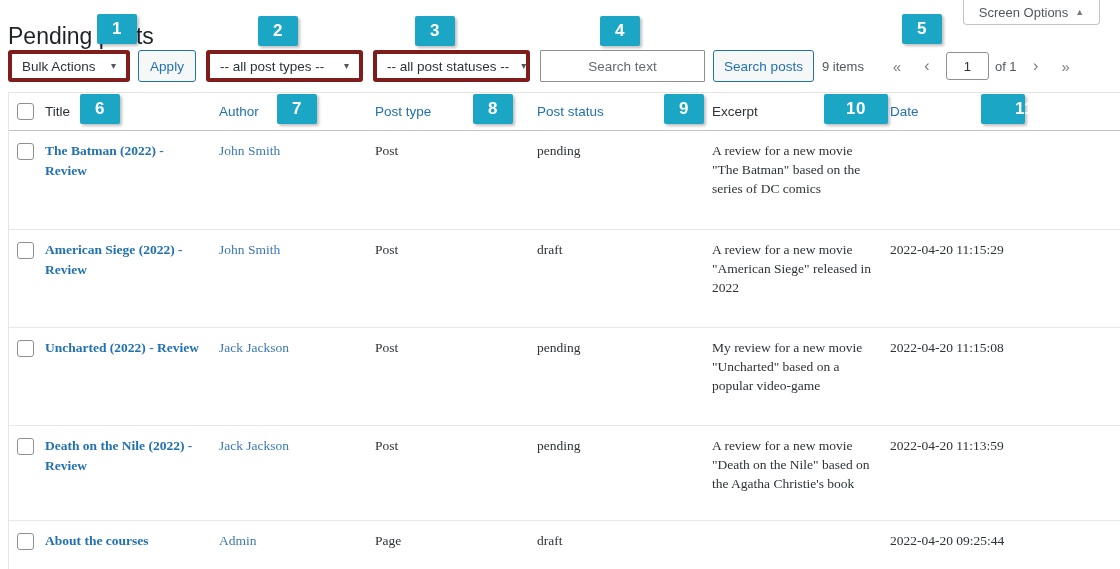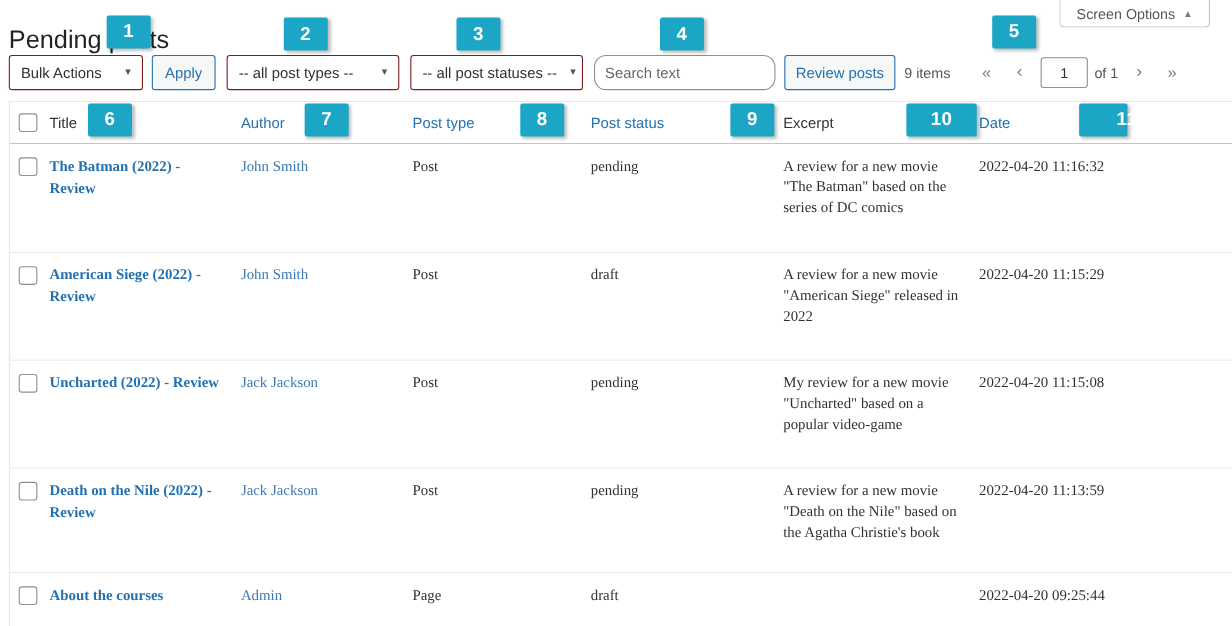--- a/index.html
+++ b/index.html
@@ -50,21 +50,21 @@
   .toolbar {
     position: absolute;
     top: 50px; left: 8px;
     height: 32px;
     display: flex;
     align-items: center;
     gap: 0px;
   }
   .select-box {
     height: 32px;
-    border: 1px solid #7f1d1d;
+    border: 4px solid #7f1d1d;
     border-radius: 3px;
     background: #ffffff;
     color: #2c3338;
     font-size: 13.5px;
     display: flex;
     align-items: center;
     padding: 0 10px;
     gap: 12px;
     cursor: pointer;
     white-space: nowrap;
@@ -90,27 +90,28 @@
     cursor: pointer;
     white-space: nowrap;
   }
   #apply-button { width: 58px; margin-left: 8px; }
   #search-submit { width: 101px; margin-left: 8px; }
 
   .search-input {
     width: 165px;
     height: 32px;
     border: 1px solid #8c8f94;
-    border-radius: 11px;
+    border-radius: 1px;
     background: #ffffff;
     font-size: 13.5px;
     font-family: "Liberation Sans", sans-serif;
     color: #2c3338;
     padding: 0 9px;
     margin-left: 10px;
+    text-align: center;
   }
   .search-input::placeholder { color: #646970; opacity: 1; }
 
   .items-count {
     font-size: 13px;
     color: #50575e;
     margin-left: 8px;
     white-space: nowrap;
   }
 
@@ -264,21 +265,21 @@
     </div>
 
     <div class="select-box" id="post-status-filter">
       <span>-- all post statuses --</span>
       <span class="sel-caret">▾</span>
     </div>
 
     <input class="search-input" type="text" placeholder="Search text" style="">
 
     <div class="btn-secondary" id="search-submit">
-      <span>Review posts</span>
+      <span>Search posts</span>
     </div>
 
     <span class="items-count">9 items</span>
 
     <div class="pager">
       <span class="pager-arrow wide">«</span>
       <span class="pager-arrow">‹</span>
       <input class="page-input" type="text" value="1" style="">
       <span class="page-total">of 1</span>
       <span class="pager-arrow">›</span>
@@ -314,21 +315,20 @@
     <div id="tbody">
         <div class="trow" style="min-height: 99px;">
           <div class="cell c-cb">
             <span class="cb"></span>
           </div>
           <div class="cell c-title"><a class="row-title">The Batman (2022) - Review</a></div>
           <div class="cell c-author"><a class="row-author">John Smith</a></div>
           <div class="cell c-type row-text">Post</div>
           <div class="cell c-status row-text">pending</div>
           <div class="cell c-excerpt row-text">A review for a new movie "The Batman" based on the series of DC comics</div>
-          <div class="cell c-date row-date">2022-04-20 11:16:32</div>
         </div>
         <div class="trow" style="min-height: 98px;">
           <div class="cell c-cb">
             <span class="cb"></span>
           </div>
           <div class="cell c-title"><a class="row-title">American Siege (2022) - Review</a></div>
           <div class="cell c-author"><a class="row-author">John Smith</a></div>
           <div class="cell c-type row-text">Post</div>
           <div class="cell c-status row-text">draft</div>
           <div class="cell c-excerpt row-text">A review for a new movie "American Siege" released in 2022</div>

